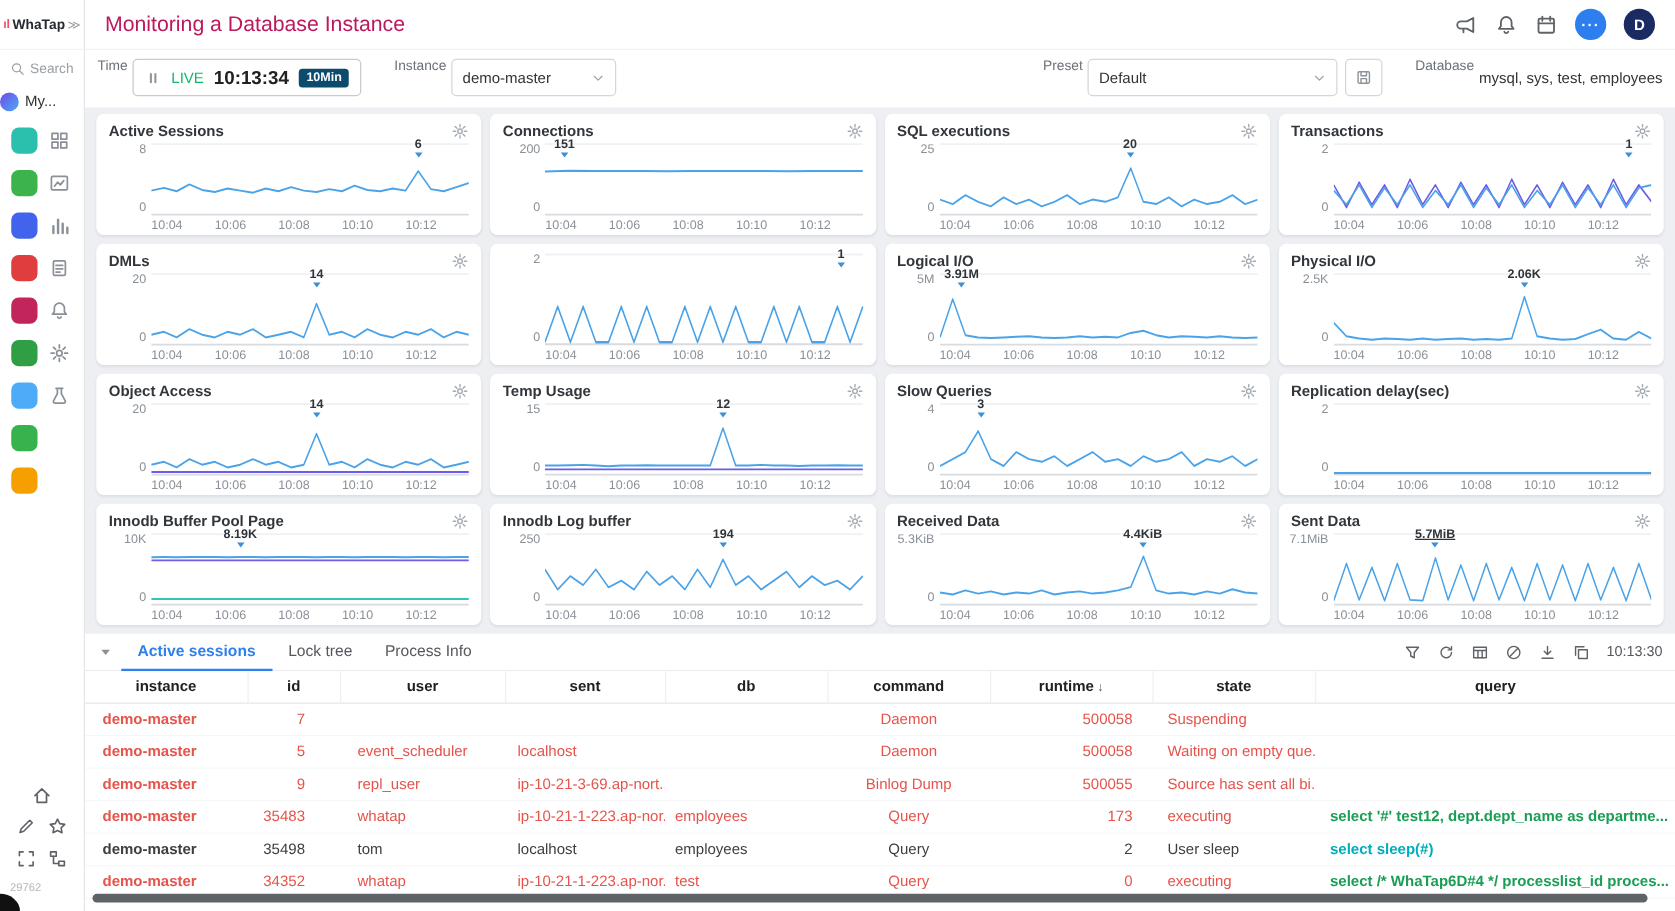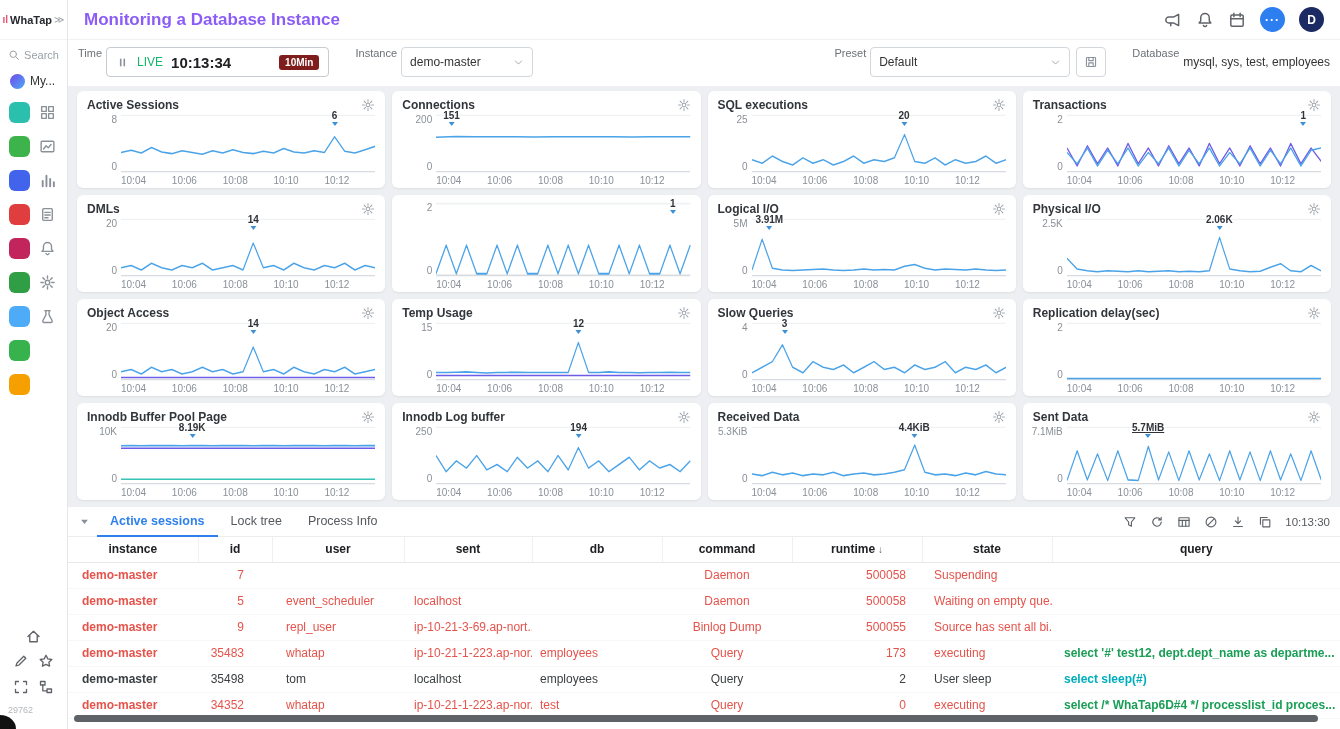--- a/index.html
+++ b/index.html
@@ -7,53 +7,53 @@
   .app { display:flex; width:1340px; height:729px; overflow:hidden; position:relative; }
 
   
   .sidebar { width:68px; background:#fff; border-right:1px solid #e4e6ea; display:flex; flex-direction:column; align-items:center; position:relative; flex-shrink:0; }
   .logo-row { height:40px; display:flex; align-items:center; gap:2px; font-size:11px; width:100%; justify-content:center; border-bottom:1px solid #f2f3f5;}
   .logo-mark { color:#e8536f; font-weight:bold; font-size:10px;}
   .logo-name { font-weight:bold; color:#24292f; }
   .logo-collapse { color:#9aa0a6; font-size:10px; }
   .search-row { display:flex; align-items:center; gap:4px; color:#9aa0a6; font-size:11px; height:26px; margin-top:2px; cursor:pointer;}
   .search-row .ic { width:12px; height:12px; display:inline-block; }
-  .my-row { display:flex; align-items:center; gap:5px; font-size:12px; color:#333; height:26px; cursor:pointer; width:100%; padding-left:10px;}
+  .my-row { display:flex; align-items:center; gap:5px; font-size:12px; color:#333; height:26px; cursor:pointer; width:100%; }
   .my-ic { width:15px; height:15px; border-radius:50%; background:linear-gradient(135deg,#7048e8,#4dabf7); flex-shrink:0;}
   .icon-grid { display:grid; grid-template-columns:repeat(2,1fr); width:100%; padding:2px 6px; row-gap:1px; }
   .icon-cell { height:33px; display:flex; align-items:center; justify-content:center; cursor:pointer;}
   .product-ic { width:21px; height:21px; border-radius:6px; }
   .tool-ic { width:17px; height:17px; color:#8a9097; }
   .tool-ic svg { width:100%; height:100%; }
   .sidebar-bottom { margin-top:auto; width:100%; display:flex; flex-direction:column; align-items:center; padding-bottom:14px;}
   .sb-home { width:17px; height:17px; color:#5f6368; margin-bottom:8px; cursor:pointer;}
   .sb-grid { display:grid; grid-template-columns:repeat(2,1fr); width:100%; padding:0 8px; row-gap:10px; justify-items:center;}
   .sb-grid .ic { width:16px; height:16px; color:#5f6368; cursor:pointer;}
   .sb-num { font-size:9px; color:#b4b8bd; margin-top:10px; align-self:flex-start; padding-left:8px;}
   .ic svg { width:100%; height:100%; display:block;}
   .corner-blob { position:absolute; left:0; bottom:0; width:16px; height:14px; background:#111; border-top-right-radius:100%; z-index:9;}
 
   
   .main { flex:1; display:flex; flex-direction:column; min-width:0; }
   .topbar { height:40px; background:#fff; display:flex; align-items:center; padding:0 16px; border-bottom:1px solid #f0f1f3; flex-shrink:0;}
-  .page-title { font-size:17px; font-weight:700; color:#8b5cf6; }
+  .page-title { font-size:17px; font-weight:400; color:#be185d; }
   .topbar-right { margin-left:auto; display:flex; align-items:center; gap:14px; }
   .top-ic { width:18px; height:18px; color:#5f6368; cursor:pointer;}
   .chat-bubble { width:25px; height:25px; border-radius:50%; background:#2d7ff0; color:#fff; display:flex; align-items:center; justify-content:center; font-size:12px; font-weight:bold; letter-spacing:1px; cursor:pointer;}
   .avatar { width:25px; height:25px; border-radius:50%; background:#1b2a63; color:#fff; display:flex; align-items:center; justify-content:center; font-size:12px; font-weight:bold; cursor:pointer;}
 
   
   .filterbar { background:#fff; padding:7px 10px 9px; display:flex; gap:26px; align-items:flex-end; flex-shrink:0;}
   .fgroup { display:flex; gap:4px; }
   .flabel { font-size:11px; color:#6b7177; }
   .time-ctrl { display:flex; align-items:center; gap:8px; border:1px solid #c5cbd1; border-radius:4px; padding:4px 9px; height:30px; background:#fff;}
   .pause-ic { width:13px; height:13px; color:#8c939b; cursor:pointer; }
   .live-txt { color:#12b76a; font-weight:400; font-size:12px; }
   .time-val { font-size:15px; font-weight:700; color:#202124; }
-  .range-badge { background:#7f1d1d; color:#fff; font-size:10px; font-weight:700; padding:2px 6px; border-radius:3px;margin-left:40px; }
+  .range-badge { background:#0c4a6e; color:#fff; font-size:10px; font-weight:700; padding:2px 6px; border-radius:3px; }
   .select-box { display:flex; align-items:center; justify-content:space-between; border:1px solid #d2d7dc; border-radius:4px; height:30px; padding:0 8px; font-size:12px; color:#333; background:#fff; cursor:pointer;}
   .select-box .chev { width:11px; height:11px; color:#9aa0a6; }
   .db-val { font-size:12px; color:#333; height:30px; display:flex; align-items:center; }
   .preset-group { margin-left:auto; }
   .preset-row { display:flex; gap:6px; align-items:center;}
   .save-btn { width:30px; height:30px; border:1px solid #d2d7dc; border-radius:4px; display:flex; align-items:center; justify-content:center; color:#8c939b; background:#fff; cursor:pointer;}
   .save-btn .ic { width:14px; height:14px; }
 
   
   .charts { display:grid; grid-template-columns:repeat(4,1fr); grid-auto-rows:97px; gap:7px; padding:5px 9px 4px; }

